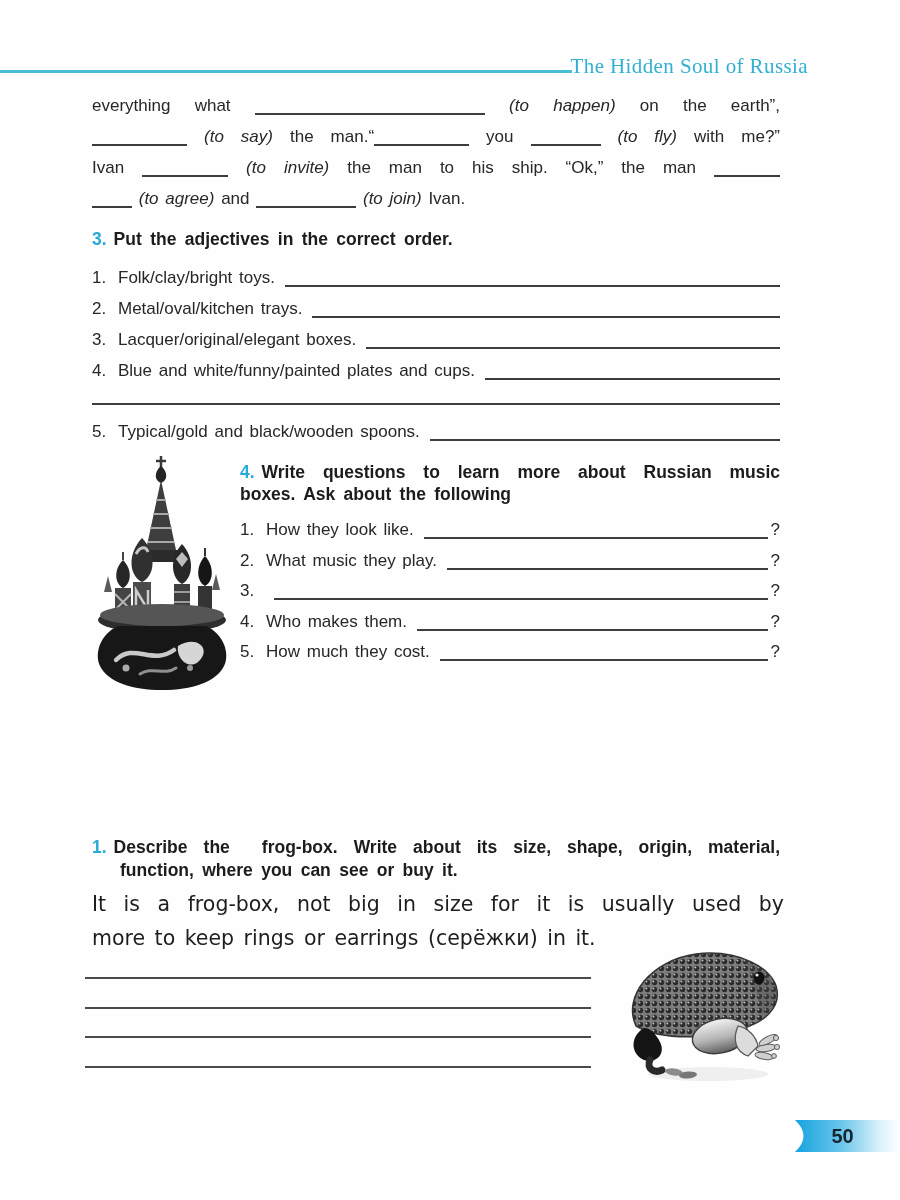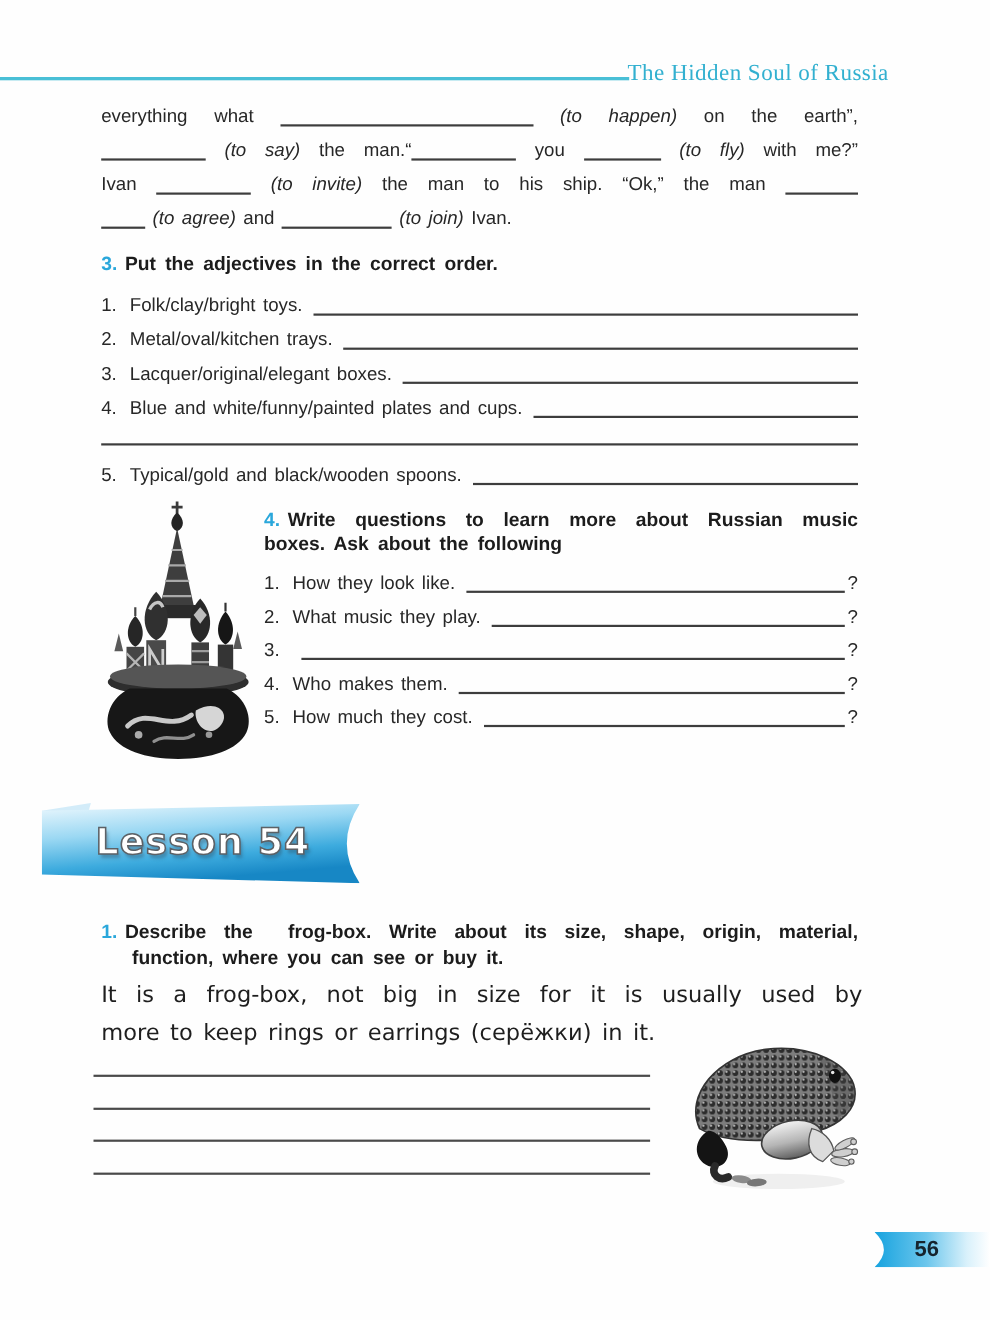--- a/index.html
+++ b/index.html
@@ -183,35 +183,20 @@
       <span class="suffix">?</span>
     </div>
     <div class="item-row">
       <span class="inum">5.</span>
       <span class="itext">How much they cost.</span>
       <span class="ansline"></span>
       <span class="suffix">?</span>
     </div>
   </div>
 
-  <div class="banner">
-    <svg viewBox="0 0 272 74" preserveAspectRatio="none">
-      <defs>
-        <linearGradient id="bangrad" x1="0" y1="0" x2="0.35" y2="1">
-          <stop offset="0" stop-color="#eff9fe"></stop>
-            <stop offset="0.4" stop-color="#9bd8f3"></stop>
-          <stop offset="0.75" stop-color="#3dabde"></stop>
-            <stop offset="1" stop-color="#1787c5"></stop>
-        </linearGradient>
-      </defs>
-      <polygon points="0,8 42,1 38,16 0,20" fill="#d3ecf9"></polygon>
-      <path d="M0,8 L272,2 Q250,38 272,74 L0,66 Z" fill="url(#bangrad)"></path>
-    </svg>
-    <span class="banner-label">Lesson 54</span>
-  </div>
 
   <div class="ex1-head heading">
     <div class="just"><span class="num">1.</span><span>Describe the&nbsp; frog-box. Write about its size, shape, origin, material,</span></div>
     <div class="hindent">function, where you can see or buy it.</div>
   </div>
 
   <div class="answer">
     <div class="just">It is a frog-box, not big in size for it is usually used by</div>
     <div>more to keep rings or earrings (серёжки) in it.</div>
   </div>
@@ -264,16 +249,16 @@
       <defs>
         <linearGradient id="tabgrad" x1="0" y1="0" x2="1" y2="0">
           <stop offset="0" stop-color="#16a3df"></stop>
             <stop offset="0.45" stop-color="#6cc6ec"></stop>
           <stop offset="0.8" stop-color="#d9f1fb"></stop>
             <stop offset="1" stop-color="#ffffff"></stop>
         </linearGradient>
       </defs>
       <path d="M0,0 H105 V32 H0 Q17,16 0,0 Z" fill="url(#tabgrad)"></path>
     </svg>
-    <span class="tab-num">56</span>
+    <span class="tab-num">50</span>
   </div>
 
 </div>
 
 </body></html>

